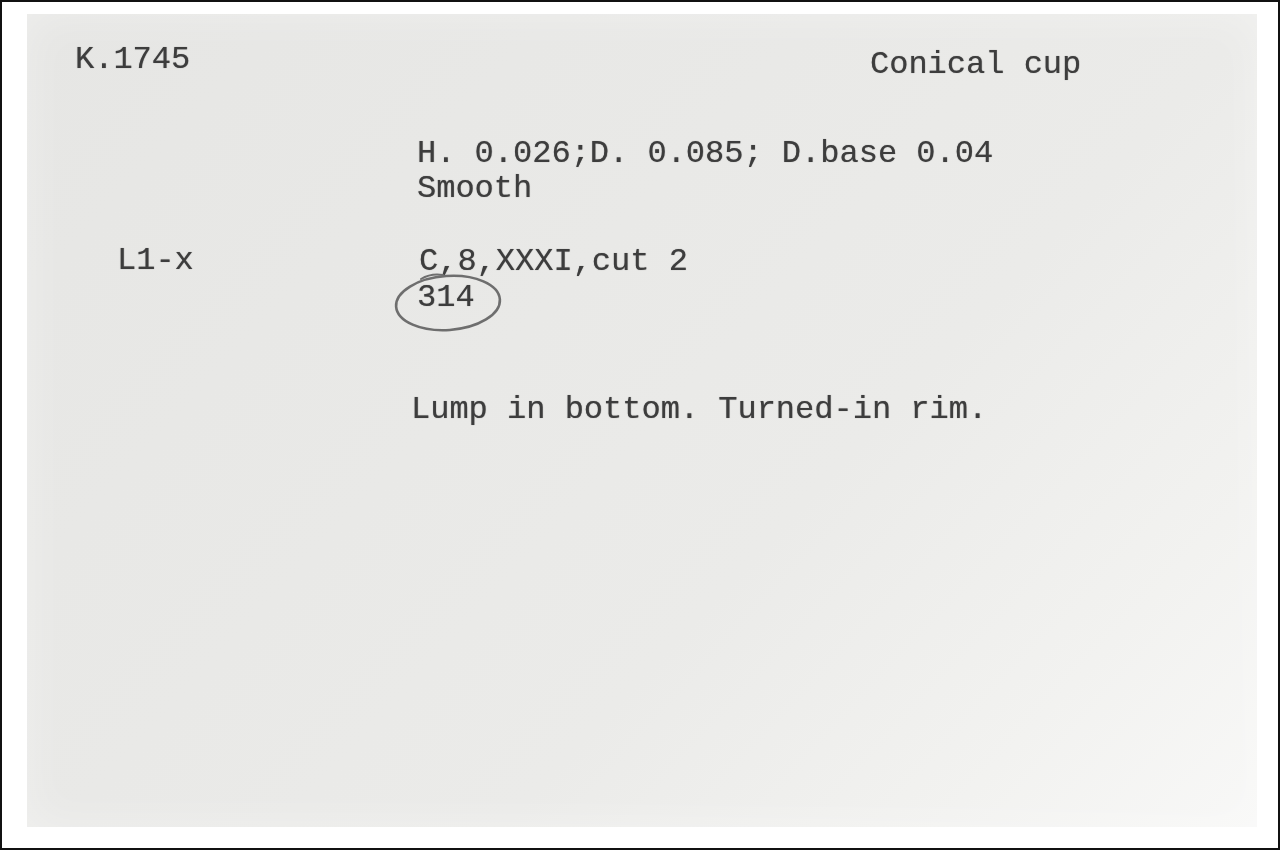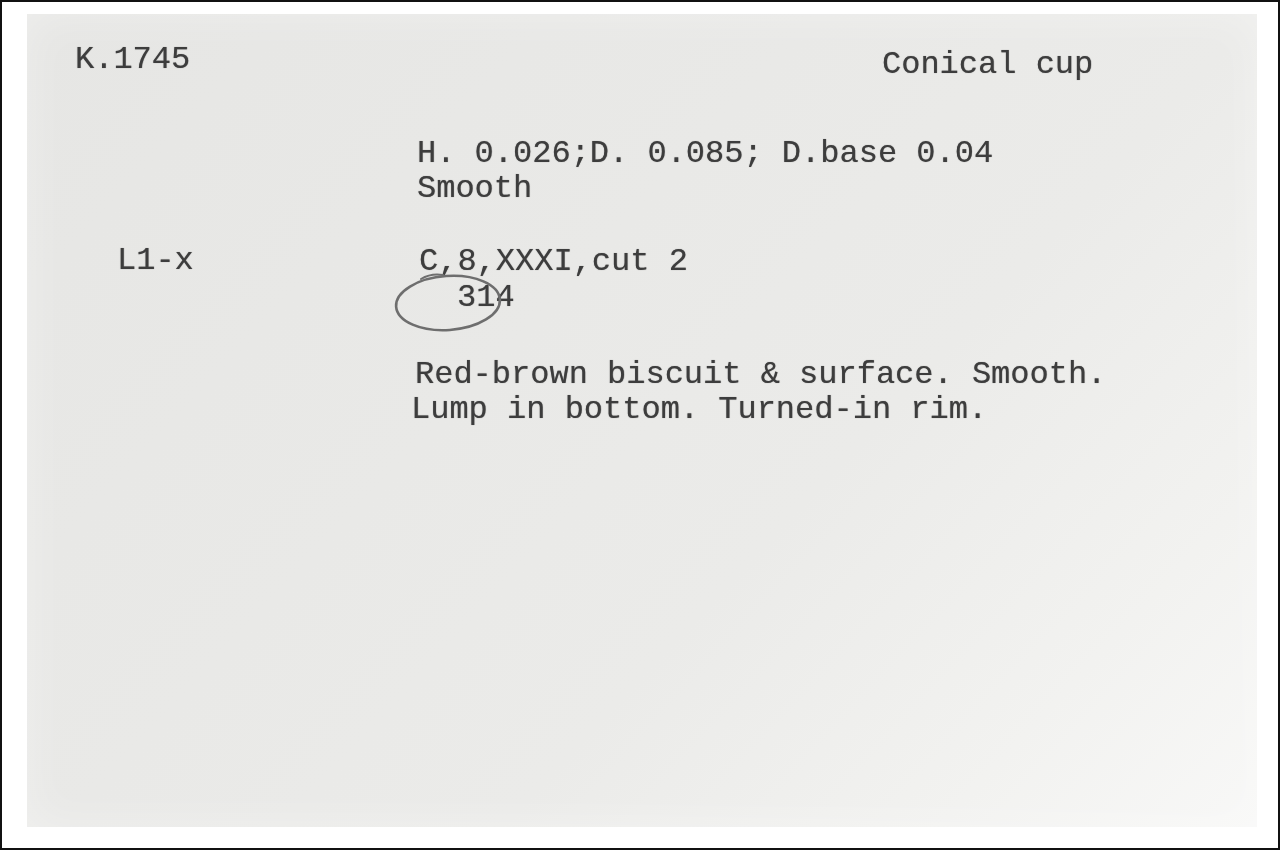--- a/index.html
+++ b/index.html
@@ -28,27 +28,27 @@
     font-size: 32px;
     line-height: 35px;
     color: #3d3d3d;
     letter-spacing: 0px;
     text-shadow: 0 0 1px rgba(70,70,70,0.55), 0.4px 0.4px 0 rgba(70,70,70,0.25);
     white-space: pre;
     text-align: right;
   }
   
   .catalog-number   { left: 48px;  top: 28px;  }
-  .object-name      { left: 843px; top: 33px; margin-left: 12px;  }
+  .object-name      { left: 843px; top: 33px;  }
   .dimensions-line  { left: 390px; top: 122px; }
   .condition-line   { left: 390px; top: 157px; }
   .findspot-label   { left: 90px;  top: 229px; }
   .context-line     { left: 392px; top: 230px; }
   .plate-reference  { left: 1013px;top: 234px; }
-  .circled-number   { left: 390px; top: 266px; margin-left: 40px; }
+  .circled-number   { left: 390px; top: 266px; }
   .elevation-value  { left: 825px; top: 271px; }
   .description-1    { left: 388px; top: 343px; }
   .description-2    { left: 384px; top: 378px; }
   .pencil-circle {
     position: absolute;
     left: 364px; top: 252px;
     width: 114px; height: 72px;
     pointer-events: none;
   }
 </style>
@@ -72,18 +72,17 @@
 
 
     <div class="tw circled-number">314</div>
 
     <svg class="pencil-circle" viewBox="0 0 114 72">
       <ellipse cx="57" cy="37" rx="52" ry="27" fill="none" stroke="#6e6e6e" stroke-width="2.6" transform="rotate(-4 57 37)" stroke-linecap="round"></ellipse>
       <path d="M 30 13 Q 40 7 52 9" fill="none" stroke="#6e6e6e" stroke-width="2" stroke-linecap="round"></path>
     </svg>
 
 
-    <div class="tw description-1">Red-brown biscuit &amp; surface. Smooth.</div>
 
     <div class="tw description-2">Lump in bottom. Turned-in rim.</div>
 
   </div>
 </div>
 
 </body></html>

